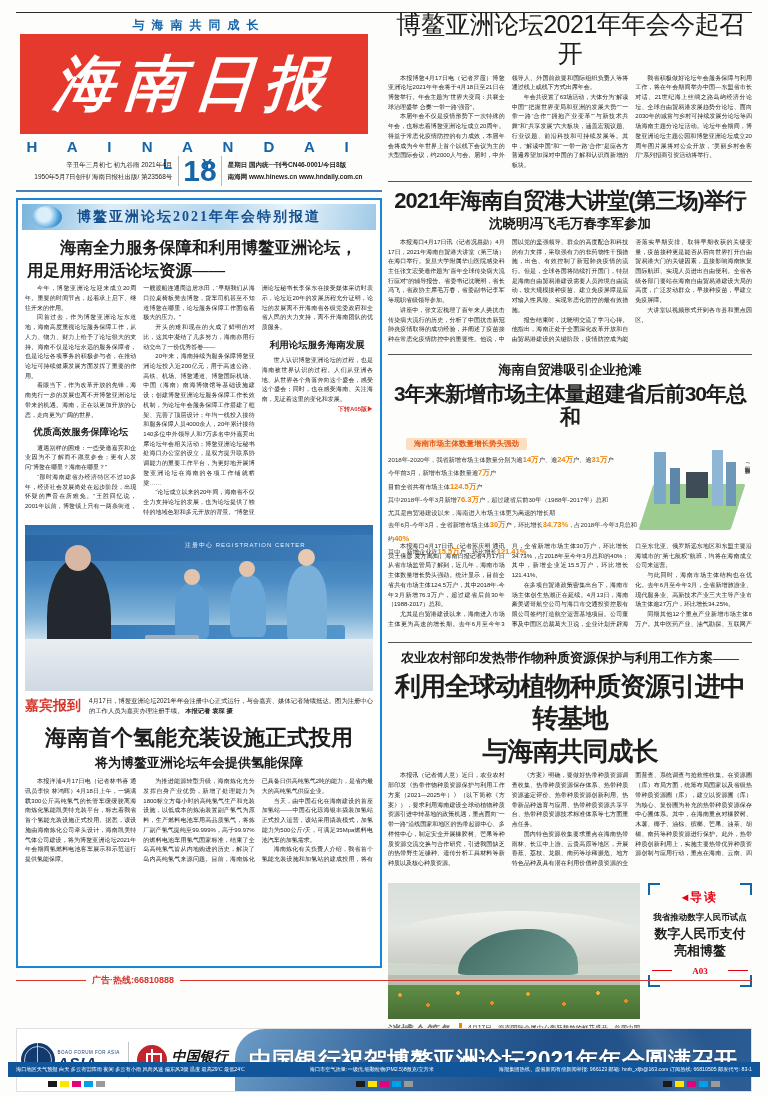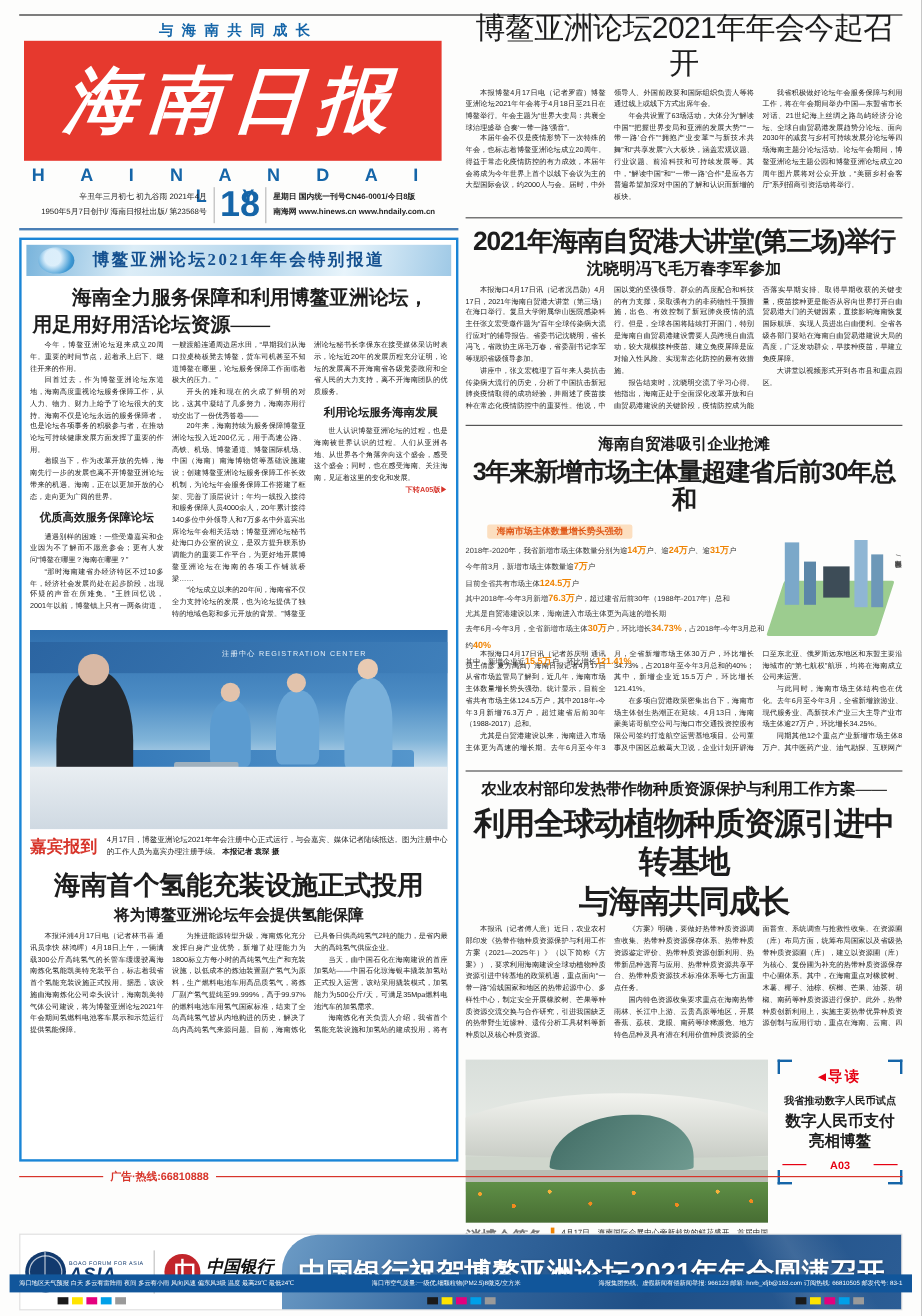--- a/index.html
+++ b/index.html
@@ -71,21 +71,21 @@
   .br-right{width:104px;}
   .guide{position:relative;height:104px;padding:6px 4px;text-align:center;}
   .guide .c{position:absolute;width:12px;height:12px;border:2px solid #1565a8;}
   .guide .c.tl{left:0;top:0;border-right:none;border-bottom:none;}
   .guide .c.tr{right:0;top:0;border-left:none;border-bottom:none;}
   .guide .c.bl{left:0;bottom:0;border-right:none;border-top:none;}
   .guide .c.br{right:0;bottom:0;border-left:none;border-top:none;}
   .guide-label{color:#e60012;font-weight:bold;font-size:12px;letter-spacing:2px;}
   .guide-l1{font-size:8.5px;font-weight:bold;margin-top:6px;}
   .guide-l2{font-size:13px;font-weight:bold;line-height:1.25;margin-top:2px;}
-  .guide-ref{display:flex;align-items:center;gap:20px;margin-top:7px;}
+  .guide-ref{display:flex;align-items:center;gap:20px;margin-top:7px;font-family:Liberation Serif, serif;}
   .guide-ref .ln{flex:1;border-top:1.5px solid #e60012;}
   .guide-ref .pg{color:#e60012;font-weight:bold;font-size:9px;}
   .expo{margin-top:6px;border:1px solid #999;height:78px;padding:4px 2px 2px;text-align:center;}
   .expo-t{color:#e60012;font-size:6px;font-weight:bold;letter-spacing:1px;}
   .expo-word{font-size:20px;font-weight:bold;line-height:1;margin-top:1px;font-family:"DejaVu Sans",sans-serif;}
   .expo-word .l1{color:#e60012;}.expo-word .l2{color:#f39800;}
   .expo-word .l3{color:#00a0e9;}.expo-word .l4{color:#22ac38;}
   .expo-word .dots{color:#e60012;font-size:9px;vertical-align:top;}
   .expo-d{color:#e60012;font-size:5.5px;font-weight:bold;}
   .cd{display:flex;align-items:center;justify-content:center;gap:4px;margin-top:2px;}

